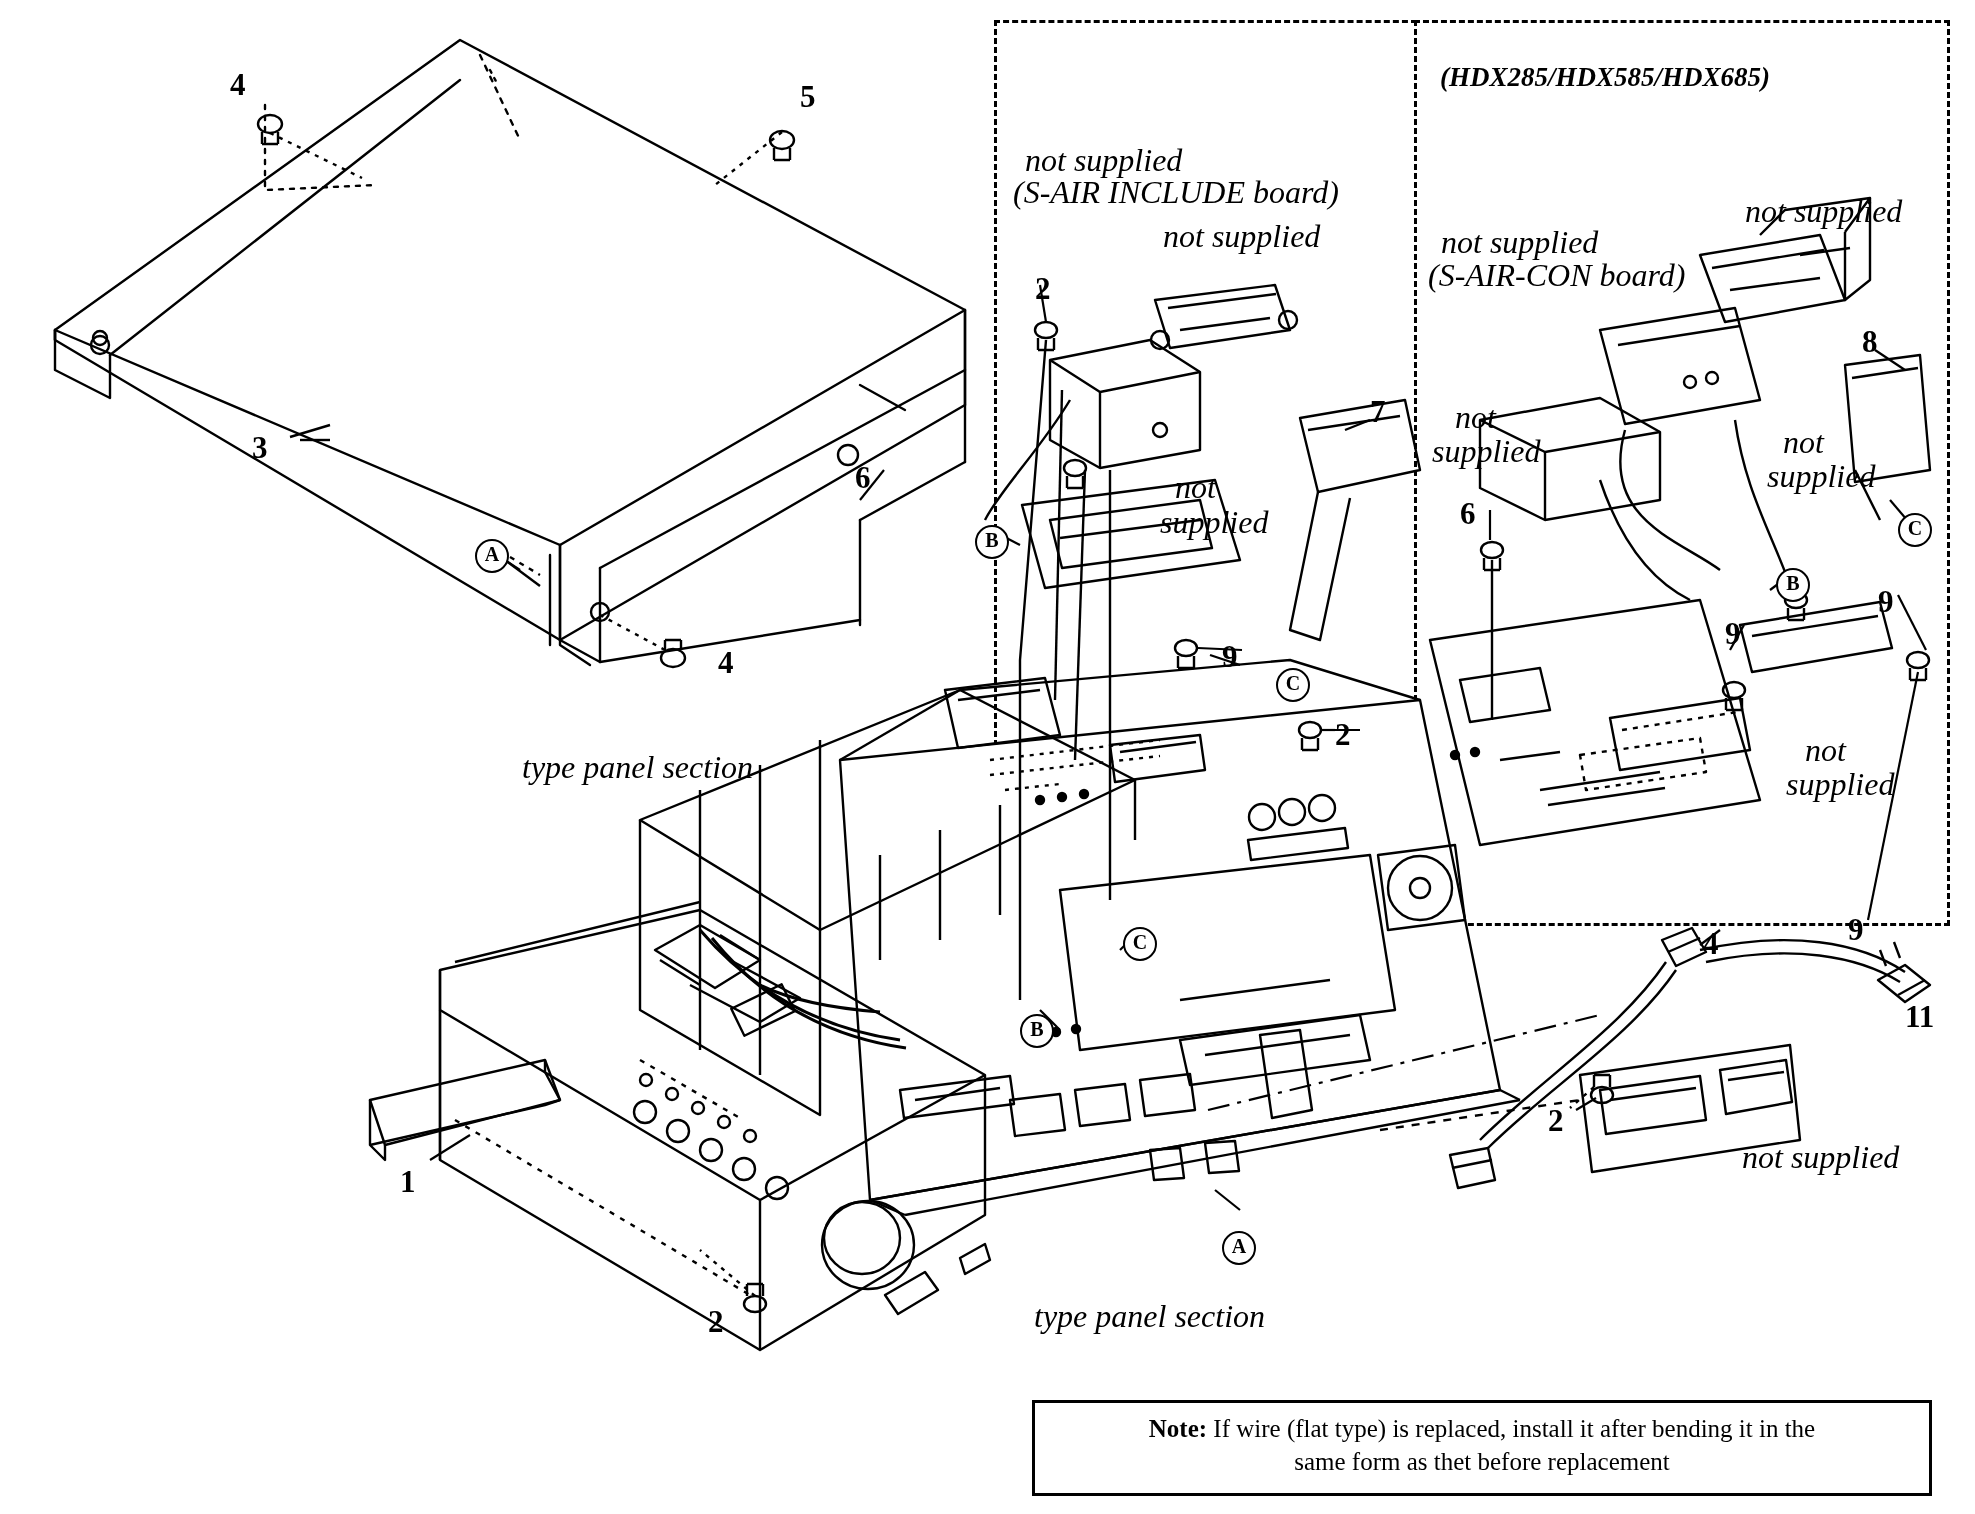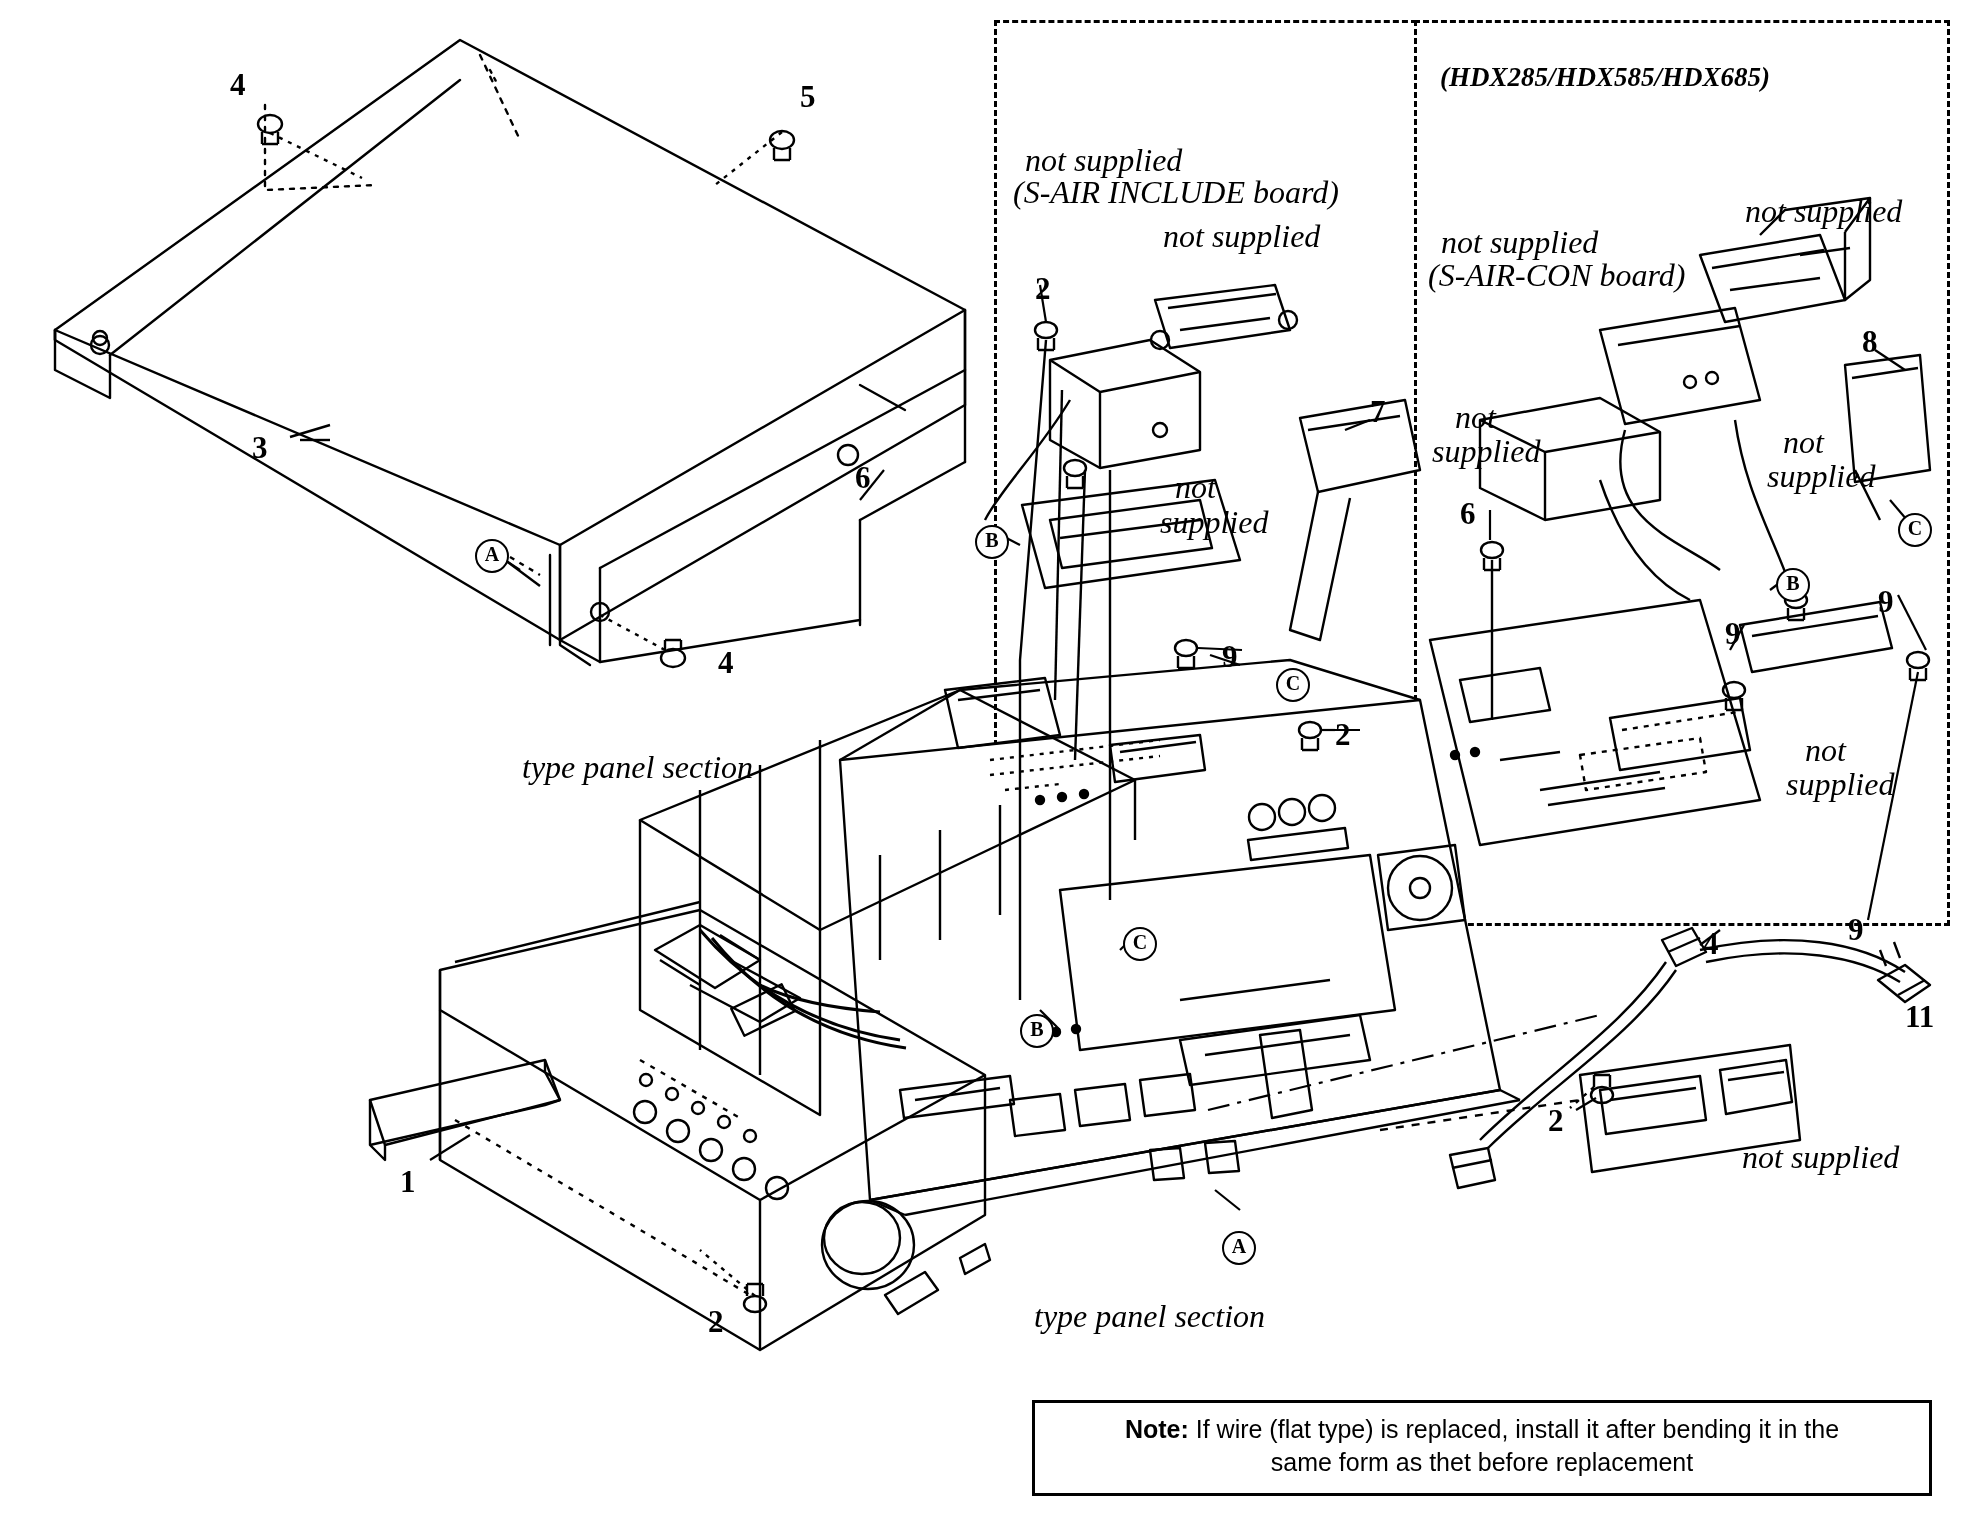--- a/index.html
+++ b/index.html
@@ -65,21 +65,21 @@
     position: absolute;
     border: 3px dashed #000;
     background: transparent;
   }
   .notebox {
     position: absolute;
     border: 3px solid #000;
     background: #fff;
     box-sizing: border-box;
     padding: 10px 18px;
-    font-family: Liberation Sans, sans-serif;
+    font-family: Liberation Serif, serif;
     font-size: 25px;
     text-align: center;
     line-height: 1.3;
   }
 </style>
 </head>
 <body>
 
 <div id="stage">
 

